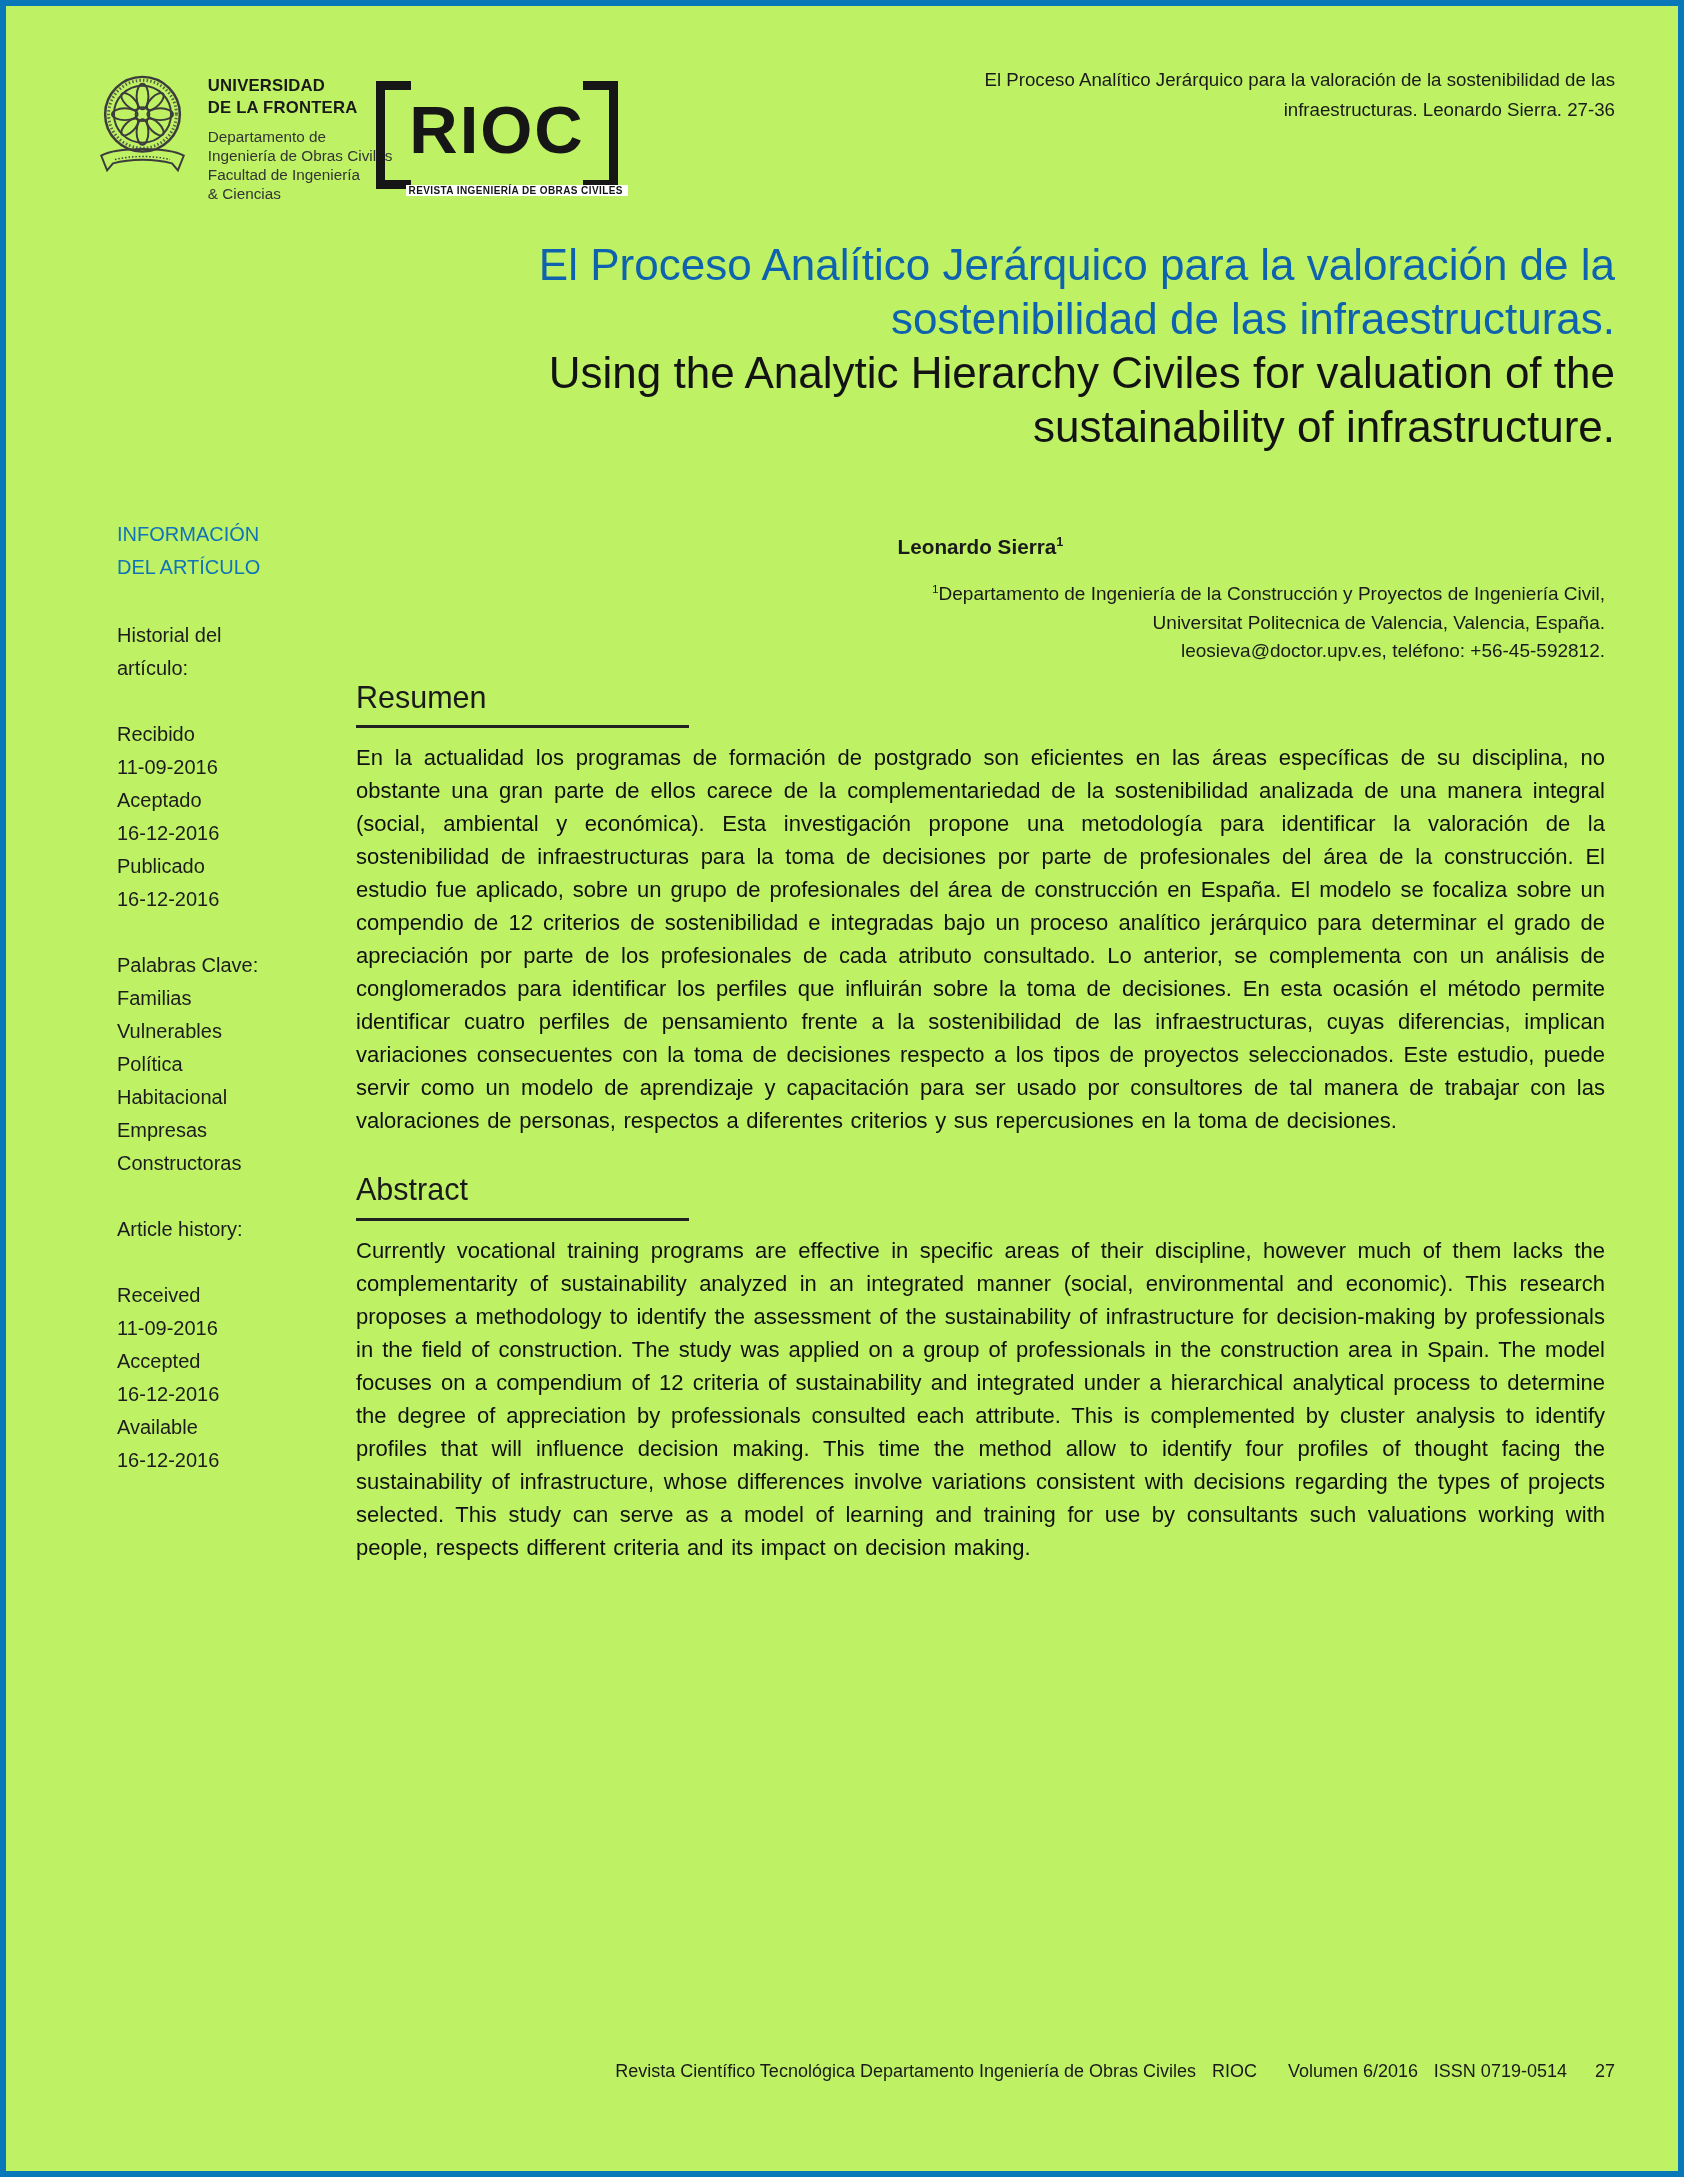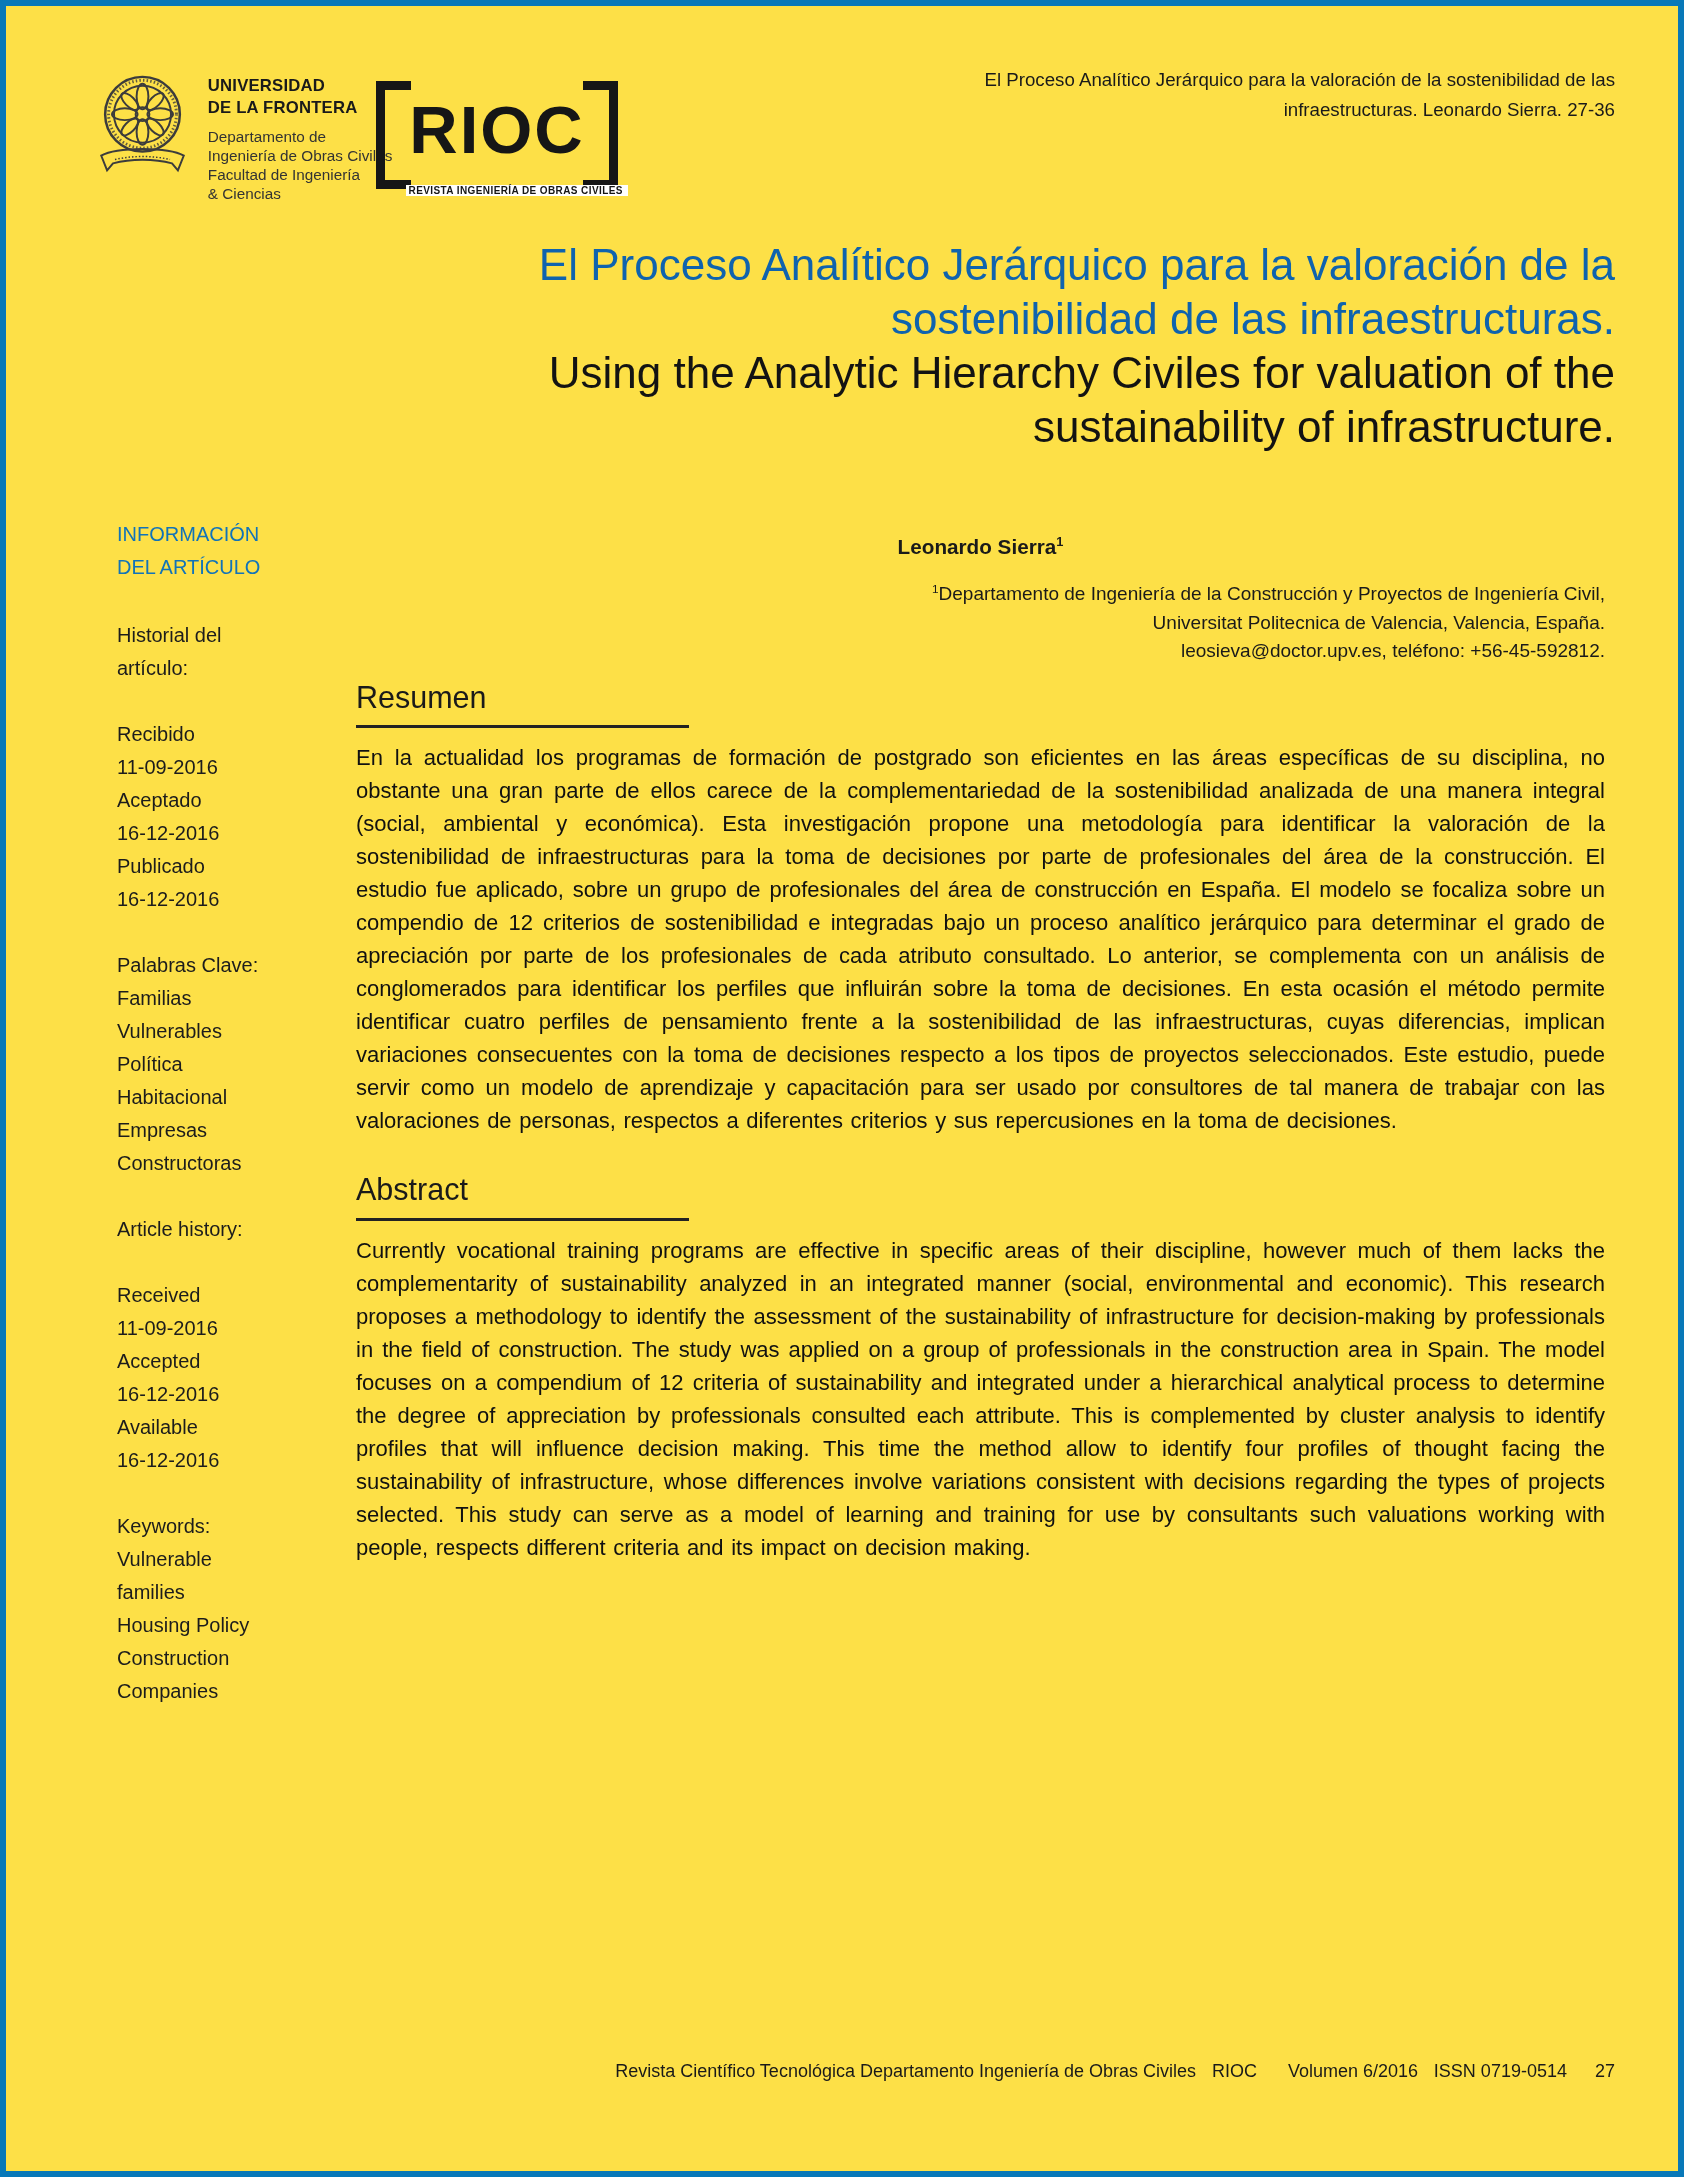--- a/index.html
+++ b/index.html
@@ -1,20 +1,20 @@
 <!DOCTYPE html>
 <html><head>
 <meta charset="utf-8">
 <style>
   html,body{margin:0;padding:0;background:#ffffff;}
   .page{
     position:relative;
     width:1684px;height:2177px;
     box-sizing:border-box;
-    background:#fde047;
+    background:#bef264;
     border:6.9px solid #0878b8;
     font-family:"Liberation Sans",sans-serif;
     color:#111;
     overflow:hidden;
   }
   
   .header-left{position:absolute;left:87px;top:63px;display:flex;gap:15.8px;align-items:flex-start;}
   .seal{width:99px;height:118px;}
   .univ-text{padding-top:5.9px;}
   .univ-name{font-size:16.7px;font-weight:bold;line-height:21.7px;color:#1a1a1a;letter-spacing:0.2px;}
@@ -156,28 +156,20 @@
         <div>Article history:</div>
       </div>
     <div class="sb-group">
         <div>Received</div>
         <div>11-09-2016</div>
         <div>Accepted</div>
         <div>16-12-2016</div>
         <div>Available</div>
         <div>16-12-2016</div>
       </div>
-    <div class="sb-group">
-        <div>Keywords:</div>
-        <div>Vulnerable</div>
-        <div>families</div>
-        <div>Housing Policy</div>
-        <div>Construction</div>
-        <div>Companies</div>
-      </div>
   </div>
 
   <div class="main">
     <div class="author">
       <span>Leonardo Sierra</span><sup>1</sup>
     </div>
     <div class="affiliation">
       <div><sup>1</sup><span>Departamento de Ingeniería de la Construcción y Proyectos de Ingeniería Civil,</span></div>
       <div>Universitat Politecnica de Valencia, Valencia, España.</div>
       <div>leosieva@doctor.upv.es, teléfono: +56-45-592812.</div>

